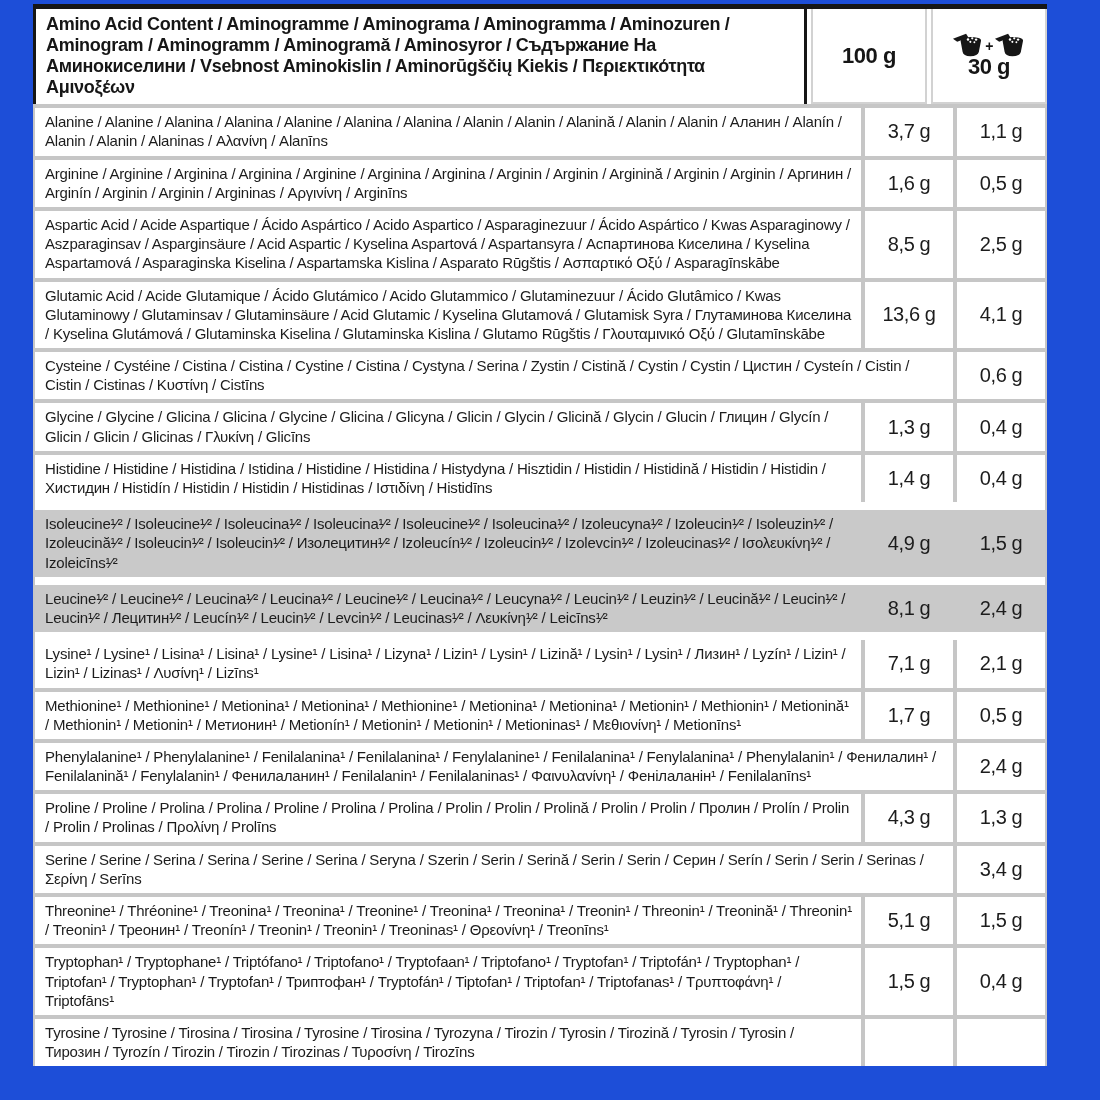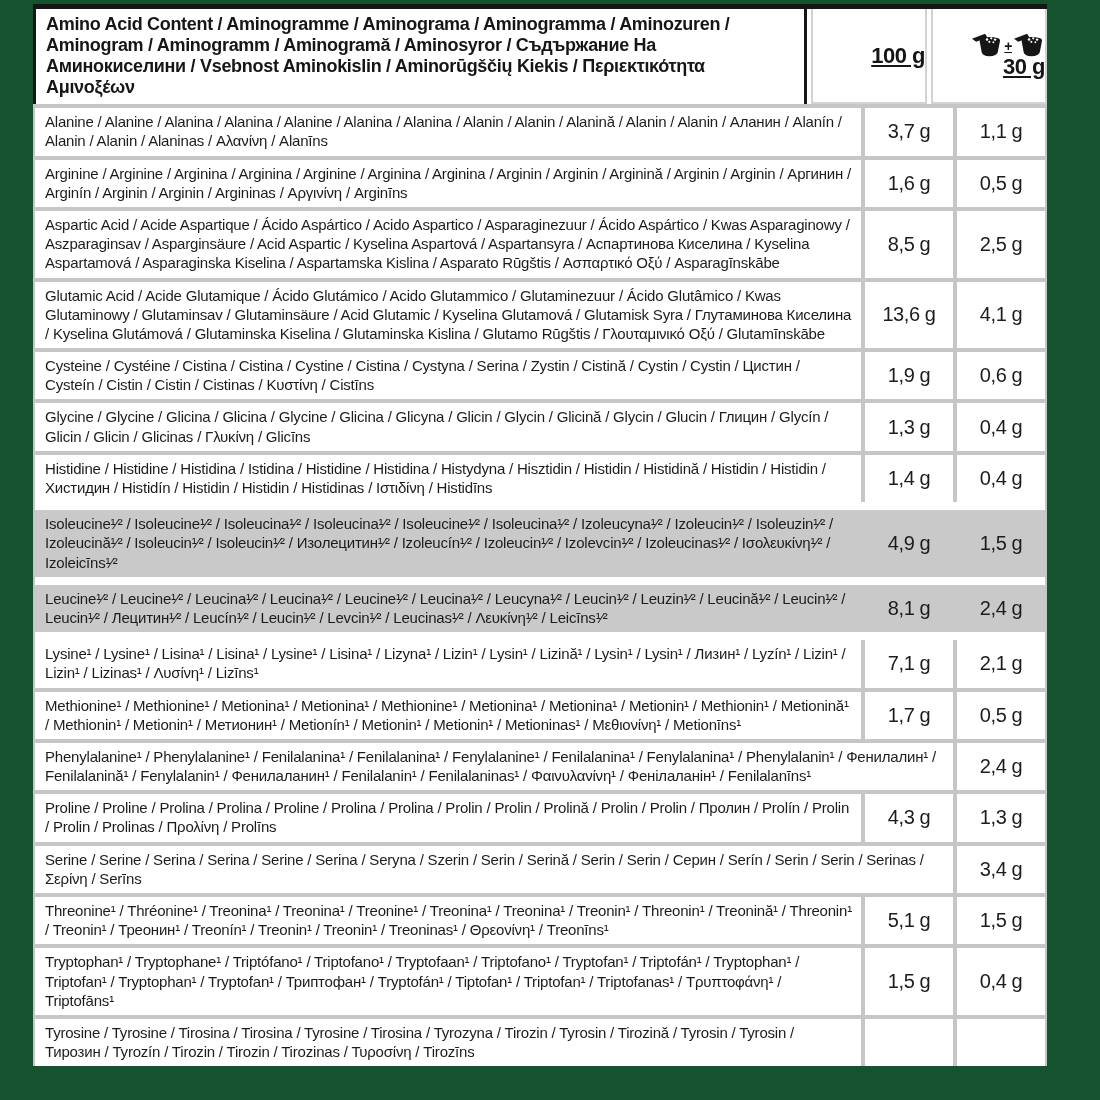--- a/index.html
+++ b/index.html
@@ -1,32 +1,32 @@
 <!DOCTYPE html>
 <html><head>
 <meta charset="utf-8">
 <style>
   html,body { margin:0; padding:0; background:#ffffff; }
   .sheet {
     position:relative; width:1100px; height:1100px; overflow:hidden;
-    background:#14532d; font-family:"Liberation Sans", sans-serif;
+    background:#1d4ed8; font-family:"Liberation Sans", sans-serif;
   }
   .amino-table { position:absolute; left:33px; top:4px; width:1014px; }
 
   
   .thead { display:flex; column-gap:4px; border-top:5px solid #161616; background:#fff; }
   .h-name {
     flex:1; border-left:3px solid #161616; border-right:3px solid #161616;
     padding:5px 10px 6px 10px; font-weight:bold; font-size:18px; line-height:1.17;
     letter-spacing:-0.3px; color:#161616;
   }
   .h-val {
     width:112px; border:2px solid #d2d2d2; border-top:none;
-    display:flex; flex-direction:column; align-items:flex-end; justify-content:center;
-    font-weight:bold; font-size:22px; letter-spacing:-0.5px; color:#161616; background:#fff;text-decoration:underline;
+    display:flex; flex-direction:column; align-items:center; justify-content:center;
+    font-weight:bold; font-size:22px; letter-spacing:-0.5px; color:#161616; background:#fff;
   }
   .scoops { display:flex; align-items:center; gap:1px; margin-bottom:-3px; }
   .plus { font-size:14px; font-weight:bold; transform:translateY(2px); }
 
   
   .tbody { border-left:2px solid #c6c6c6; border-right:2px solid #c6c6c6; border-top:4px solid #c6c6c6; }
   .row { display:flex; column-gap:4px; background:#c6c6c6; }
   .c-name {
     flex:1; background:#fff; padding:4px 8px 5px 10px;
     font-size:15px; line-height:1.28; letter-spacing:-0.2px; color:#1c1c1c;
@@ -124,23 +124,20 @@
     <div class="c-val">
             <span>4,1 g</span>
           </div>
   </div>
         <div class="sep-line"></div>
         <div class="row">
     <div class="c-name">
             <span>Cysteine / Cystéine / Cistina / Cistina / Cystine / Cistina / Cystyna / Serina / Zystin / Cistină / Cystin / Cystin / Цистин / Cysteín / Cistin / Cistin / Cistinas / Κυστίνη / Cistīns</span>
           </div>
     <div class="c-val">
-            <span>1,9 g</span>
-          </div>
-    <div class="c-val">
             <span>0,6 g</span>
           </div>
   </div>
         <div class="sep-line"></div>
         <div class="row">
     <div class="c-name">
             <span>Glycine / Glycine / Glicina / Glicina / Glycine / Glicina / Glicyna / Glicin / Glycin / Glicină / Glycin / Glucin / Глицин / Glycín / Glicin / Glicin / Glicinas / Γλυκίνη / Glicīns</span>
           </div>
     <div class="c-val">
             <span>1,3 g</span>

